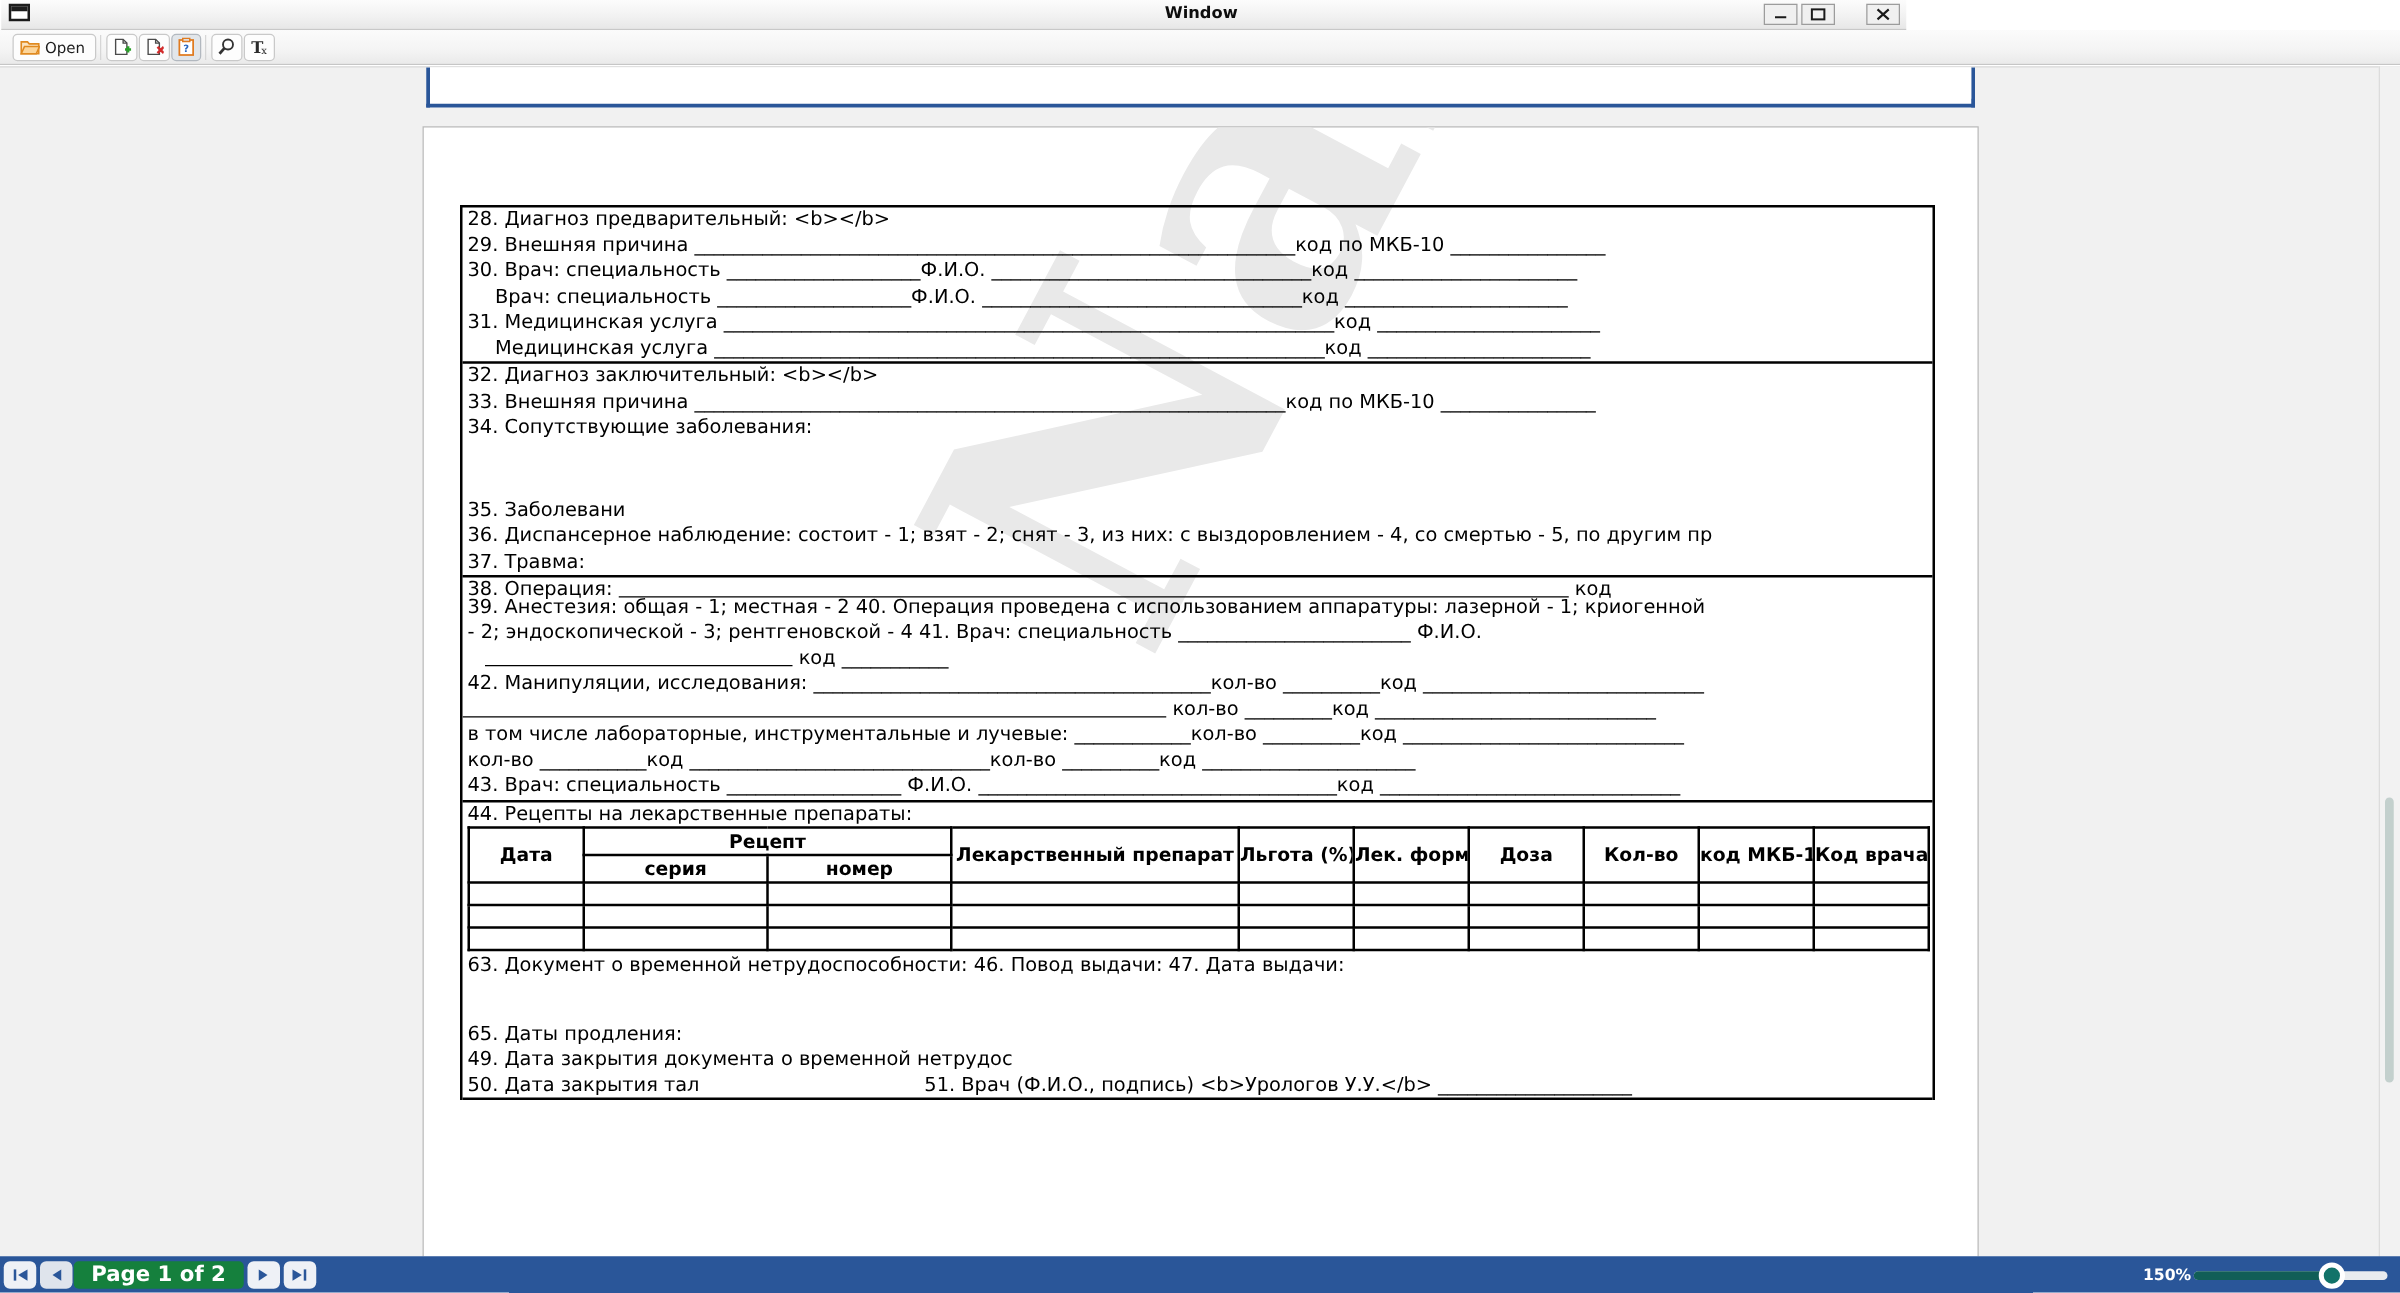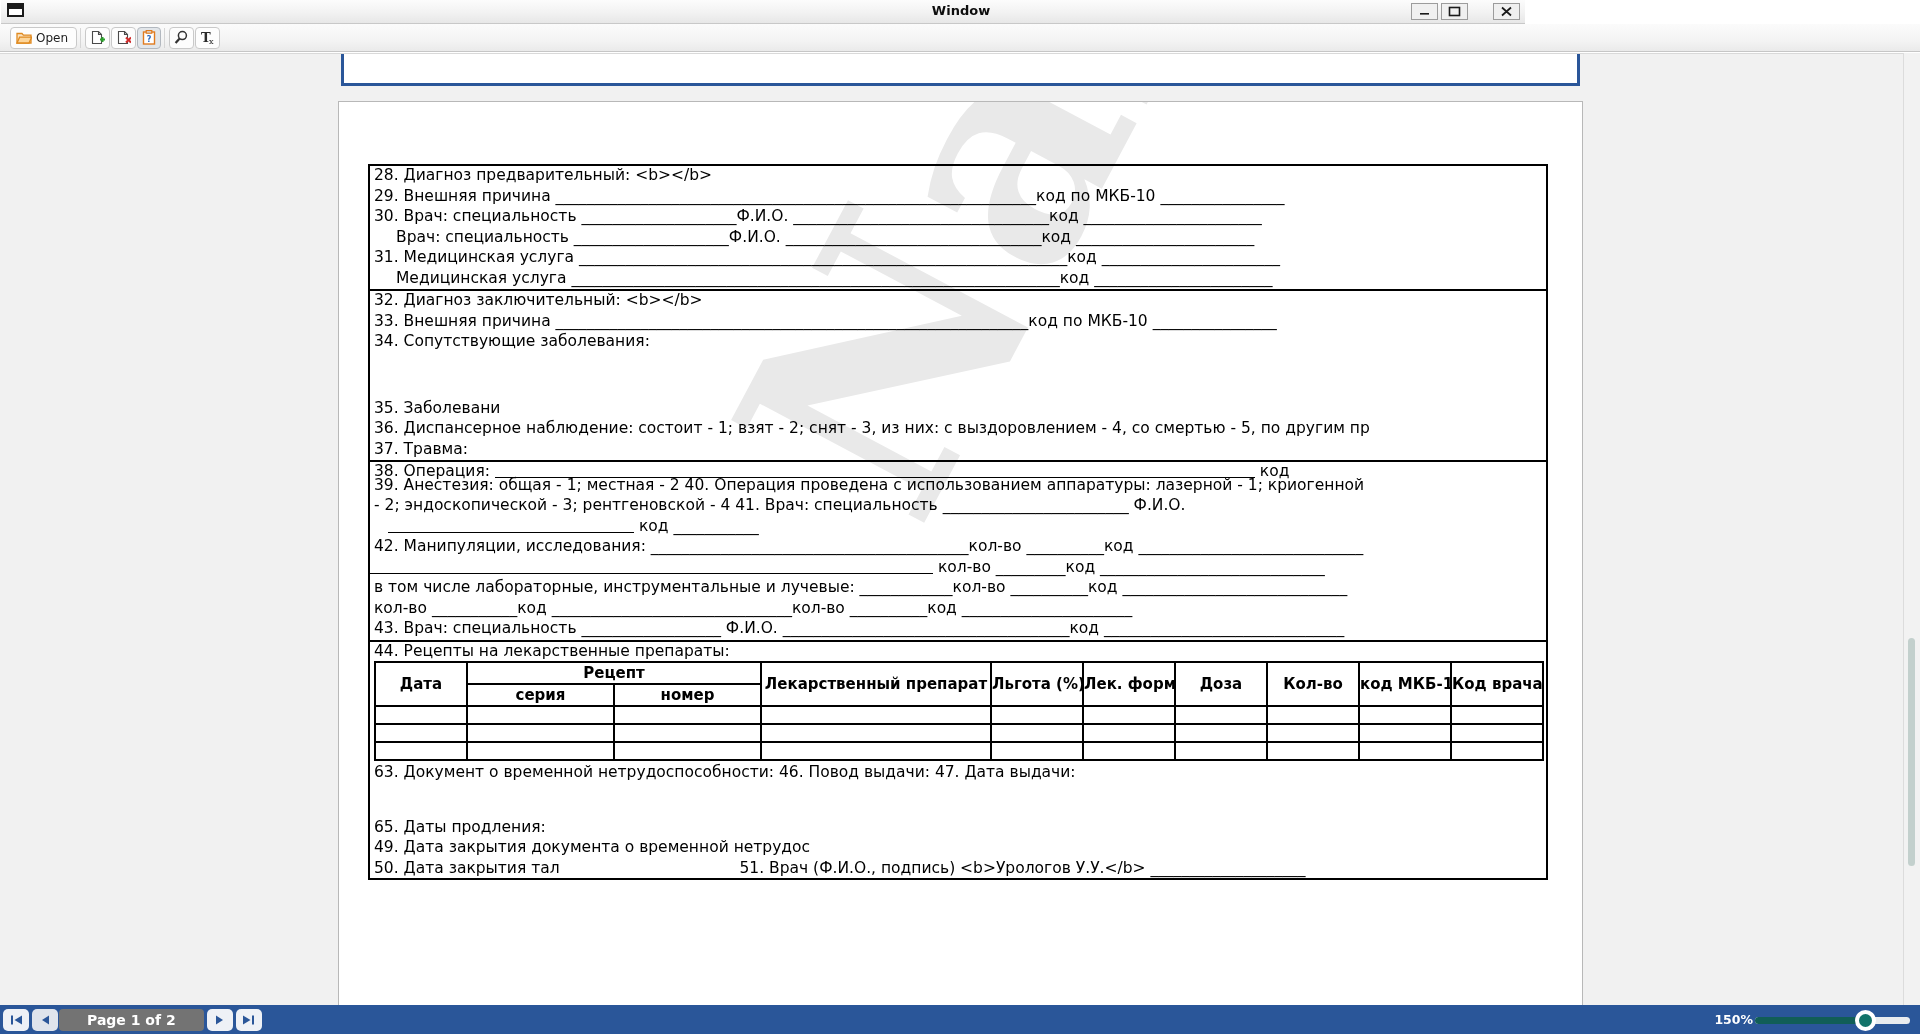--- a/index.html
+++ b/index.html
@@ -154,23 +154,23 @@
     background: #2a5699; display: flex; align-items: center;
   }
   .navbtn {
     width: 26px; height: 22px; margin-left: 3px;
     background: #eef1f6; border-radius: 5px;
     display: flex; align-items: center; justify-content: center;
     color: #2a5699;
   }
   .navbtn.dim { background: #dfe4ec; }
   #pagebox {
-    height: 22px; background: #737373; color: #ffffff;
+    height: 22px; background: #15803d; color: #ffffff;
     border-radius: 4px; display: flex; align-items: center;
-    padding: 0 28px; font-size: 14px; font-weight: bold;
+    padding: 0 14px; font-size: 17px; font-weight: bold;
     margin-left: 1px;
   }
   #zoomwrap {
     position: absolute; right: 10px; top: 0; height: 29px;
     display: flex; align-items: center; gap: 2px;
   }
   #zoomlabel { color: #ffffff; font-size: 12.5px; font-weight: bold; }
   #slider { position: relative; width: 155px; height: 10px; }
   #slider-track {
     position: absolute; left: 0; top: 2px; width: 155px; height: 7px;

